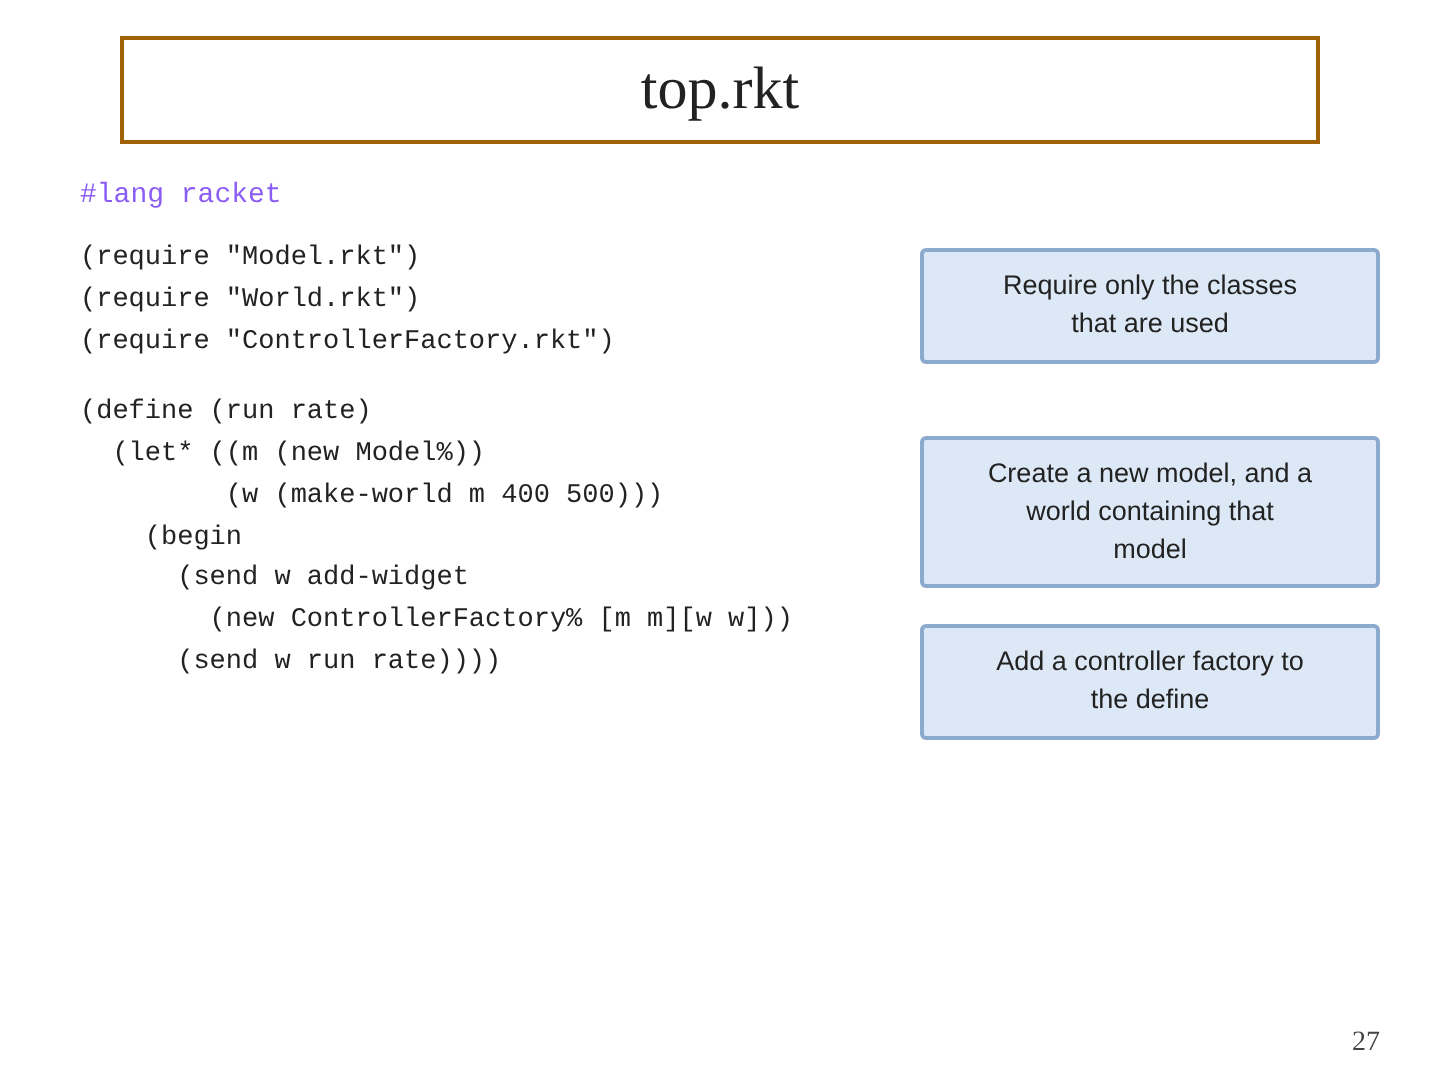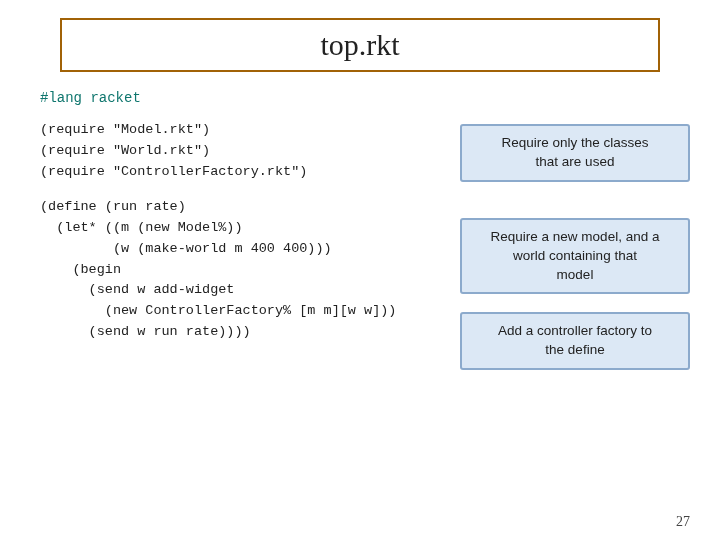--- a/index.html
+++ b/index.html
@@ -50,21 +50,21 @@
     .code-area {
       flex: 1;
       display: flex;
       flex-direction: column;
       gap: 0;
     }
 
     .lang-line {
       font-family: 'Courier New', Courier, monospace;
       font-size: 14px;
-      color: #0f766e;
+      color: #8b5cf6;
       margin-bottom: 14px;
       margin-left: 10px;
     }
 
     .code-block {
       font-family: 'Courier New', Courier, monospace;
       font-size: 13.5px;
       color: #222;
       line-height: 1.55;
       margin-bottom: 14px;
@@ -113,37 +113,37 @@
 
   <div class="main-content">
 
     <div class="code-area">
       <div class="lang-line">#lang racket</div>
       <div class="code-block">(require "Model.rkt")
 (require "World.rkt")
 (require "ControllerFactory.rkt")</div>
       <div class="code-block">(define (run rate)
   (let* ((m (new Model%))
-         (w (make-world m 400 400)))
+         (w (make-world m 400 500)))
     (begin
       (send w add-widget
         (new ControllerFactory% [m m][w w]))
       (send w run rate))))</div>
     </div>
 
     <div class="right-col">
 
       <div style="height: 34px;"></div>
       <div class="annotation-box">
         <span><span>Require only the classes</span><br><span>that are used</span></span>
       </div>
 
       <div style="height: 22px;"></div>
       <div class="annotation-box">
-        <span><span>Require a new model, and a</span><br><span>world containing that</span><br><span>model</span></span>
+        <span><span>Create a new model, and a</span><br><span>world containing that</span><br><span>model</span></span>
       </div>
 
       <div style="height: 4px;"></div>
       <div class="annotation-box">
         <span><span>Add a controller factory to</span><br><span>the define</span></span>
       </div>
 
       <div style="height: 4px;"></div>
 
     </div>

